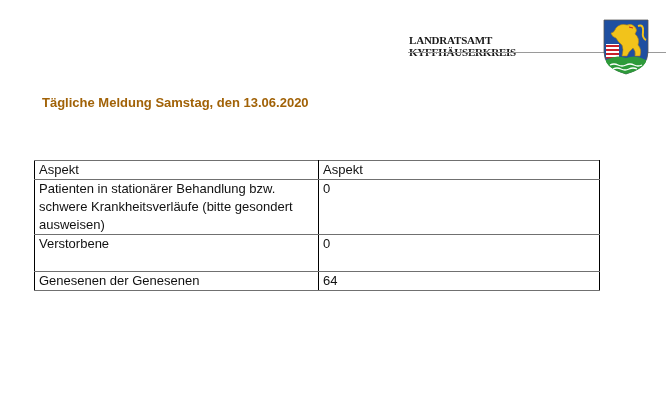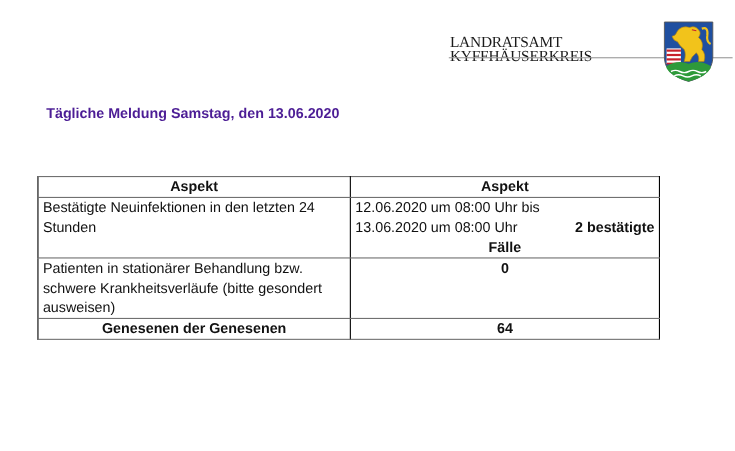--- a/index.html
+++ b/index.html
@@ -13,22 +13,22 @@
       position: relative;
       overflow: hidden;
       font-family: "Liberation Sans", "DejaVu Sans", sans-serif;
       color: #111;
     }
     .letterhead {
       position: absolute;
       left: 409px;
       top: 34px;
       font-family: "Liberation Serif", "DejaVu Serif", serif;
-      font-weight: normal;
-      font-size: 14px;
+      font-weight: bold;
+      font-size: 11px;
       line-height: 12px;
       letter-spacing: -0.2px;
       color: #1a1a1a;
     }
     .letterhead-rule {
       position: absolute;
       left: 408px;
       top: 52px;
       width: 258px;
       height: 1px;
@@ -40,21 +40,21 @@
       top: 18px;
       width: 48px;
       height: 58px;
     }
     .page-title {
       position: absolute;
       left: 42px;
       top: 95px;
       font-weight: bold;
       font-size: 13px;
-      color: #4c1d95;
+      color: #a16207;
     }
     table.report {
       position: absolute;
       left: 34px;
       top: 160px;
       width: 566px;
       border-collapse: collapse;
       font-size: 13px;
       line-height: 18px;
       color: #111;
@@ -66,21 +66,21 @@
       border-bottom: 1px solid #707070;
     }
     table.report td.c1 {
       width: 275px;
       border-left: 1.5px solid #000;
       border-right: 1.5px solid #000;
     }
     table.report td.c2 {
       border-right: 1.5px solid #000;
     }
-    .bold { font-weight: bold; text-align: center; }
+    .bold { font-weight: normal; }
     .flex-line {
       display: flex;
       justify-content: space-between;
     }
     .row-h-17 td { height: 17px; }
   </style>
 </head>
 <body>
 
 <div class="letterhead">
@@ -111,32 +111,25 @@
 
 <div class="page-title">Tägliche Meldung Samstag, den 13.06.2020</div>
 
 <table class="report">
   <tbody>
       <tr class="row-h-17">
     <td class="c1 bold">Aspekt</td>
     <td class="c2 bold">Aspekt</td>
   </tr>
   <tr>
-    <td class="c1">Bestätigte Neuinfektionen in den letzten 24 Stunden</td>
-    <td class="c2">
-      <div>12.06.2020 um 08:00 Uhr bis</div>
-      <div class="flex-line">
-        <span>13.06.2020 um 08:00 Uhr</span>
-        <span class="bold">2 bestätigte</span>
-      </div>
-      <div class="bold">Fälle</div>
-    </td>
+    <td class="c1">Patienten in stationärer Behandlung bzw. schwere Krankheitsverläufe (bitte gesondert ausweisen)</td>
+    <td class="c2 bold">0</td>
   </tr>
   <tr>
-    <td class="c1">Patienten in stationärer Behandlung bzw. schwere Krankheitsverläufe (bitte gesondert ausweisen)</td>
+    <td class="c1" style="height:36px">Verstorbene</td>
     <td class="c2 bold">0</td>
   </tr>
   <tr class="row-h-17">
     <td class="c1 bold">Genesenen der Genesenen</td>
     <td class="c2 bold">64</td>
   </tr>
 </tbody>
   </table>
 
 </body></html>

